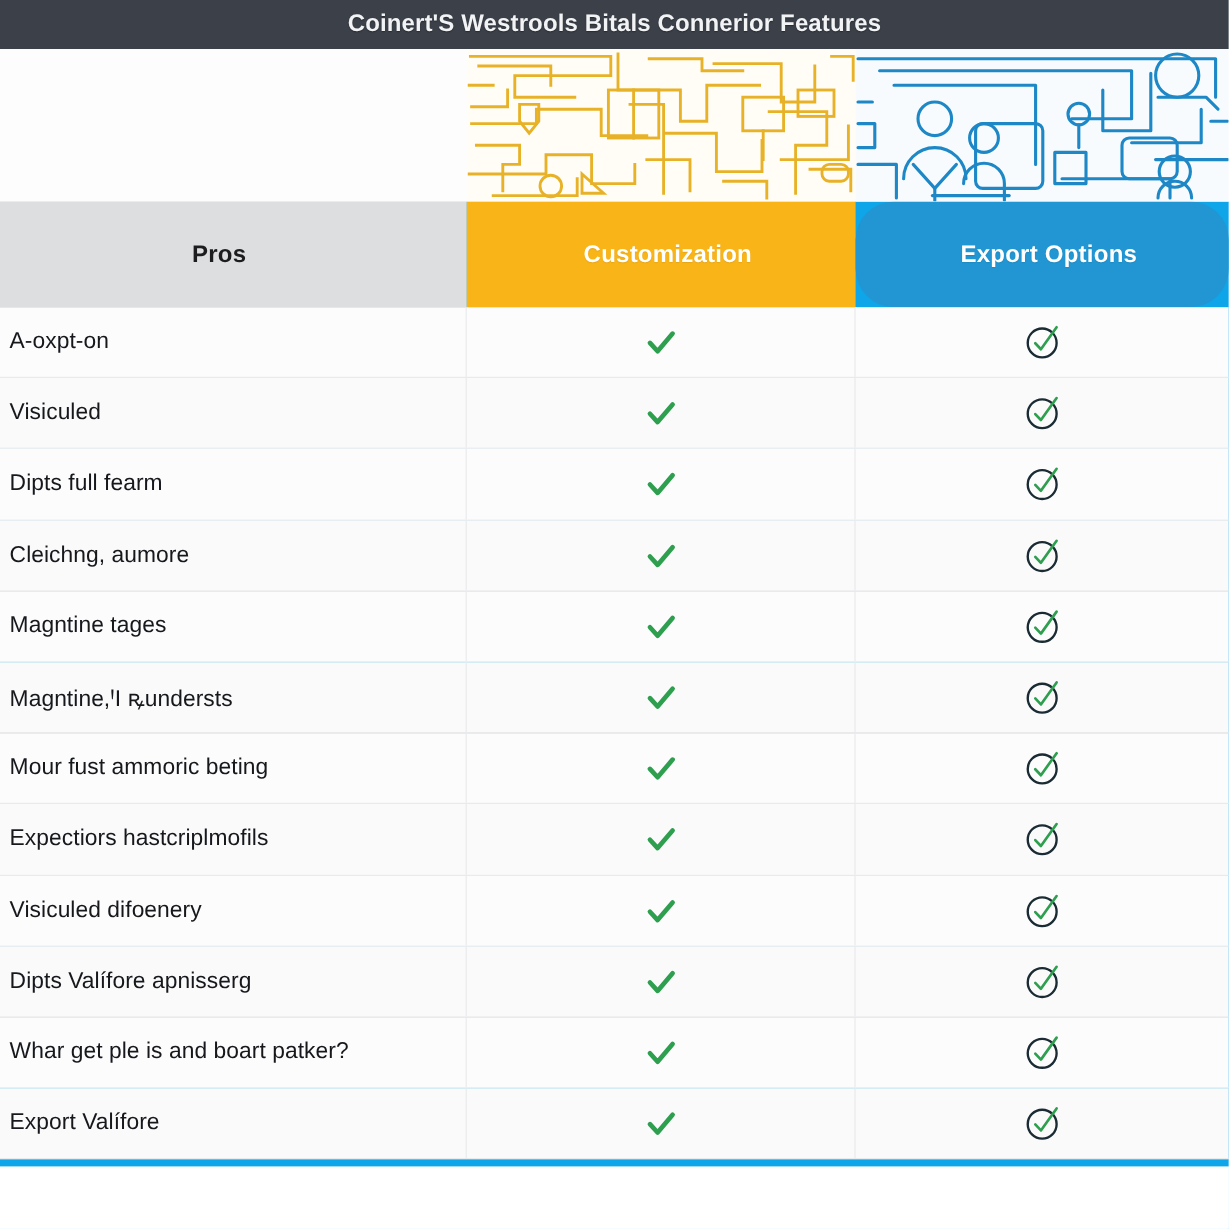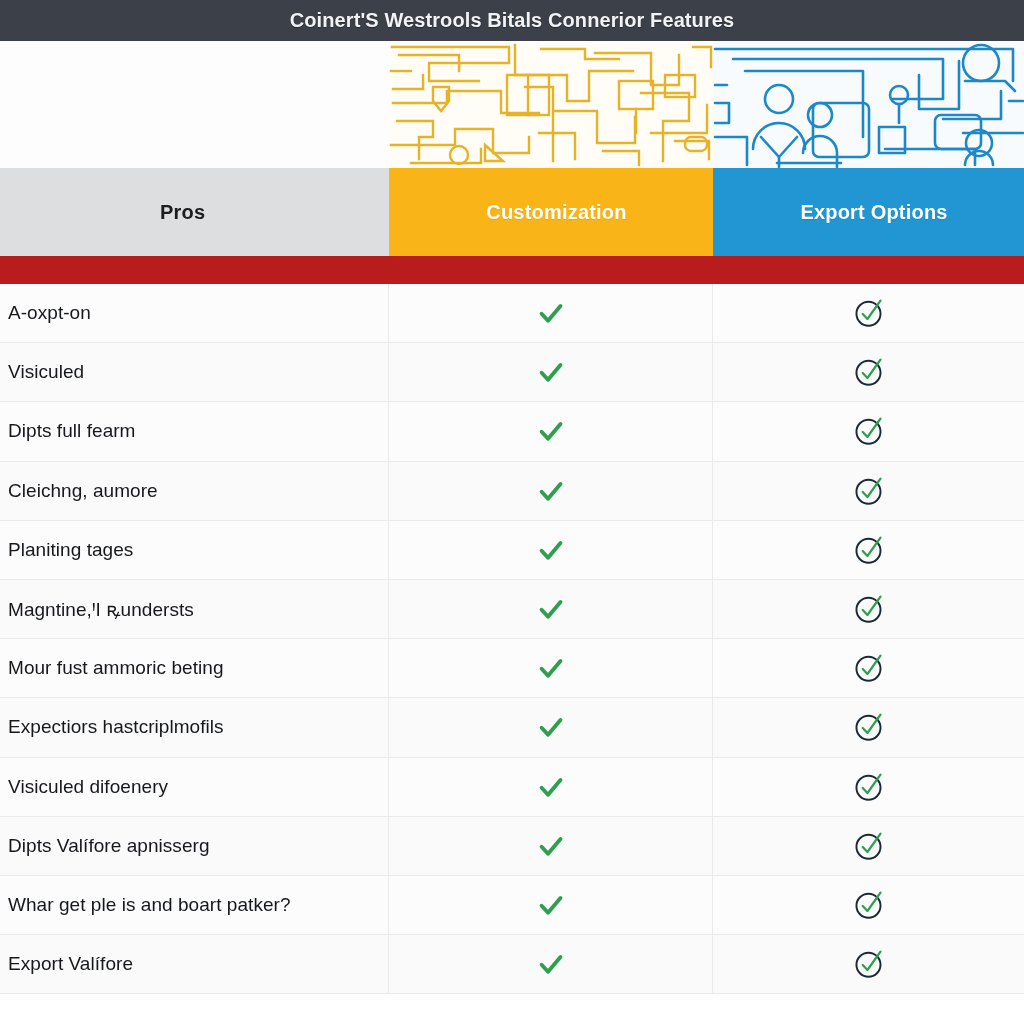--- a/index.html
+++ b/index.html
@@ -57,37 +57,36 @@
   .banner-orange { width: 324px; background: #fffdf6; }
   .banner-blue   { width: 311px; background: #f7fbfe; }
 
   .banner-svg { position: absolute; inset: 0; width: 100%; height: 100%; display: block; }
 
   
   .table {
     flex: 1 1 auto;
     display: flex;
     flex-direction: column;
-    background: #b91c1c;
-    gap: 28px;
+    background: #0ea5e9;
   }
 
   .row {
     display: flex;
     box-sizing: border-box;
   }
 
   .cell {
     box-sizing: border-box;
     display: flex;
     align-items: center;
   }
   .col-label  { width: 389px; padding-left: 8px; }
   .col-custom { width: 324px; justify-content: center; }
-  .col-export { width: 311px; justify-content: center; }
+  .col-export { width: 311px; justify-content: center; border-radius: 32px; }
 
   
   .header-row { height: 88px; min-height: 88px; }
   .header-cell {
     font-size: 20px;
     font-weight: bold;
     letter-spacing: 0.2px;
     white-space: nowrap;
     padding-left: 11px;
   }
@@ -290,21 +289,21 @@
           </div>
           <div class="cell col-export">
             <svg class="check-circle" viewBox="0 0 26 26">
               <circle cx="12.6" cy="13.6" r="9.2" fill="none" stroke="#1a2b33" stroke-width="1.5"></circle>
               <path d="M8.2 13.8 L11.8 17.6 L21.8 3.6" fill="none" stroke="#2e9e4f" stroke-width="1.7" stroke-linecap="round" stroke-linejoin="round"></path>
             </svg>
           </div>
         </div>
         <div class="row body-row">
           <div class="cell col-label">
-            <span>Planiting tages</span>
+            <span>Magntine tages</span>
           </div>
           <div class="cell col-custom">
             <svg class="check-plain" viewBox="0 0 24 24">
               <path d="M4.5 12.6 L9.6 18.2 L19.6 6.4" fill="none" stroke="#2e9e4f" stroke-width="3.1" stroke-linecap="round" stroke-linejoin="round"></path>
             </svg>
           </div>
           <div class="cell col-export">
             <svg class="check-circle" viewBox="0 0 26 26">
               <circle cx="12.6" cy="13.6" r="9.2" fill="none" stroke="#1a2b33" stroke-width="1.5"></circle>
               <path d="M8.2 13.8 L11.8 17.6 L21.8 3.6" fill="none" stroke="#2e9e4f" stroke-width="1.7" stroke-linecap="round" stroke-linejoin="round"></path>

